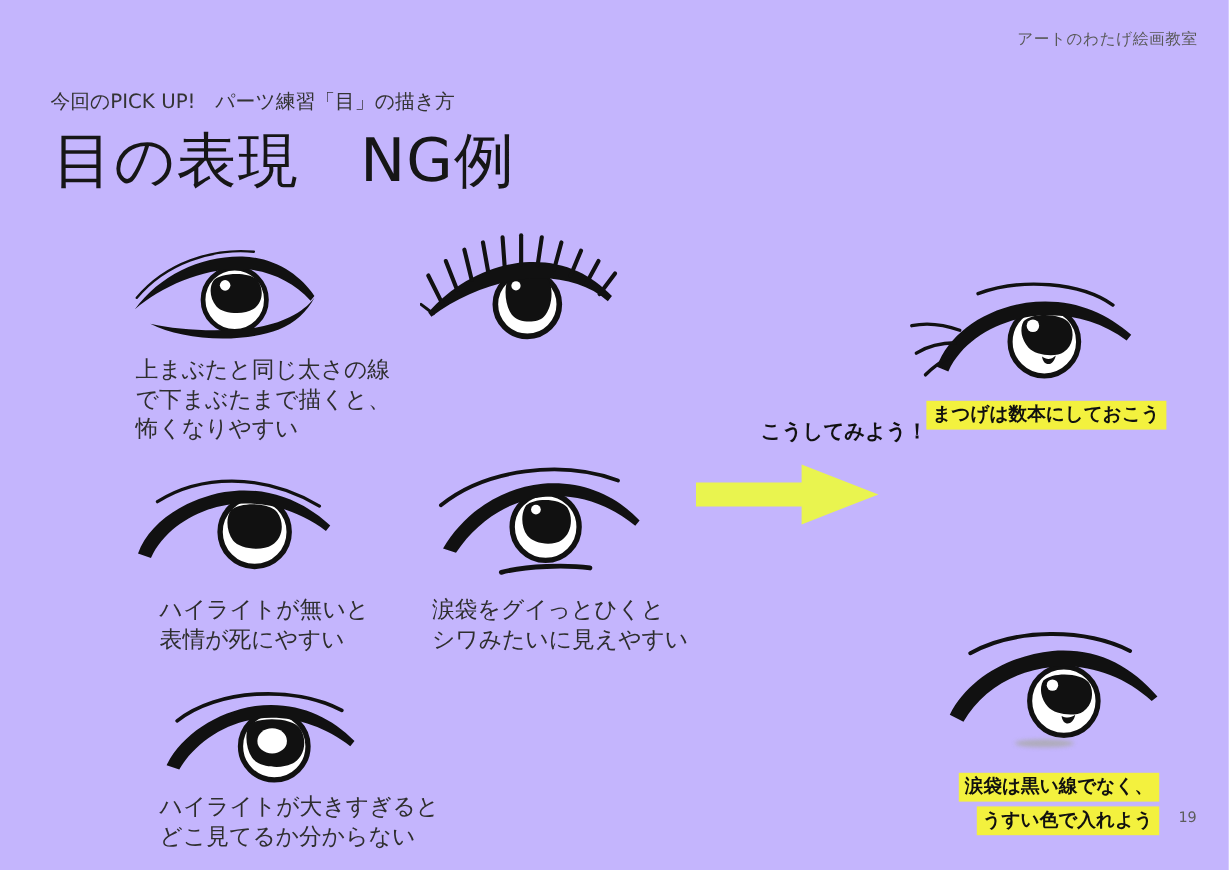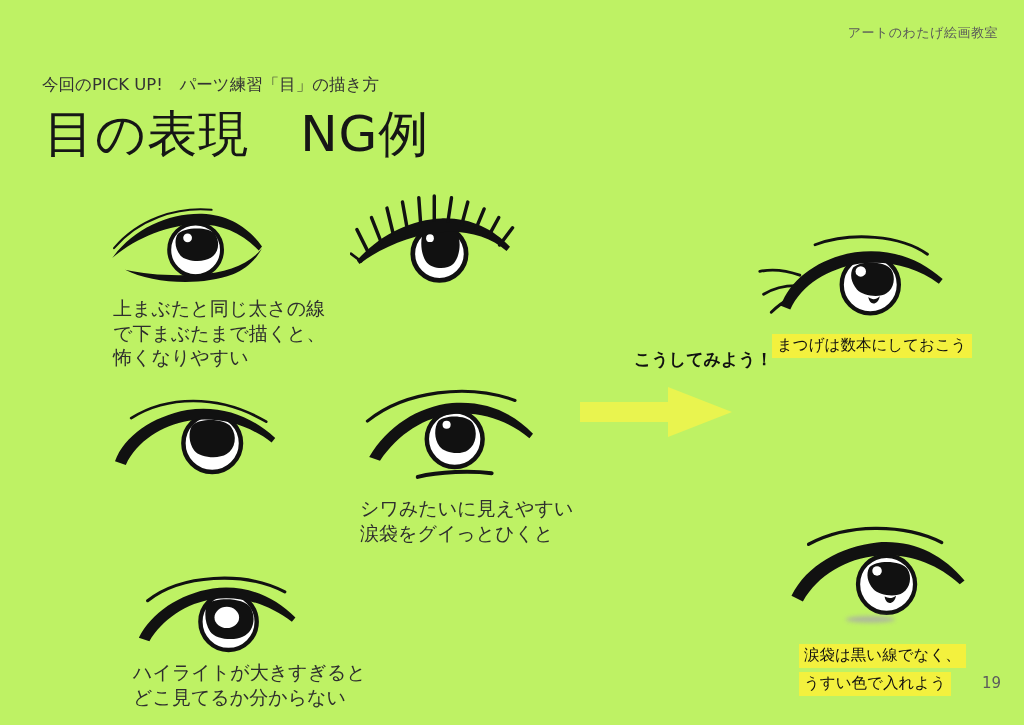--- a/index.html
+++ b/index.html
@@ -1,32 +1,32 @@
 <!DOCTYPE html>
 <html lang="ja"><head>
 <meta charset="utf-8">
 <style>
   * { margin:0; padding:0; box-sizing:border-box; }
   body { background:#ffffff; font-family:"DejaVu Sans","Liberation Sans",sans-serif; }
-  .slide { position:relative; width:1024px; height:725px; background:#bef264; overflow:hidden;padding-left:32px; }
+  .slide { position:relative; width:1024px; height:725px; background:#c4b5fd; overflow:hidden;padding-left:32px; }
   .abs { position:absolute; }
 
   .brand { top:24px; right:26px; font-size:13px; color:#595959; letter-spacing:.5px; }
   .kicker { left:42px; top:74px; font-size:16.5px; color:#333333; }
   .title { left:44px; top:101px; font-size:50px; font-weight:500; color:#161616; letter-spacing:1px; }
 
   .caption { font-size:19px; line-height:24.5px; color:#2e2e2e; }
 
   .suggest-label { left:586px; top:348px; font-size:17px; font-weight:700; color:#111111;margin-left:48px; }
 
-  .hl-block { display:flex; flex-direction:column; align-items:flex-start; gap:4px; }
+  .hl-block { display:flex; flex-direction:column; align-items:flex-end; gap:4px;font-weight:bold; }
   .hl-line { display:inline-block; background:#f3f13e; color:#101010;
              font-size:15.5px; line-height:21px; padding:1px 5px 2px; }
 
-  .page-num { left:982px; top:674px; font-size:15px; color:#5c5c5c; }
+  .page-num { left:982px; top:674px; font-size:12px; color:#5c5c5c; }
 
   svg .ink-line { stroke:#111111; fill:none; stroke-linecap:round; }
 </style>
 </head>
 <body>
 
 <div class="slide">
 
   <div class="abs brand">アートのわたげ絵画教室</div>
   <div class="abs kicker">今回のPICK UP!　パーツ練習「目」の描き方</div>
@@ -66,32 +66,36 @@
       <path d="M13,99 L1,90" stroke-width="3"></path>
     </g>
   </svg>
 
   <svg class="abs" style="left:106px;top:382px;width:180px;height:101px" viewBox="0 0 200 112">
     <circle cx="118" cy="68" r="32" fill="#fff" stroke="#111" stroke-width="5"></circle>
     <path d="M96,48 C104,40 132,40 139,50 C146,60 144,74 134,80 C125,86 104,84 98,76 C92,68 91,55 96,48 Z" fill="#111"></path>
     <path class="ink-line" d="M28,40 C66,16 124,12 178,44" stroke-width="3"></path>
     <path d="M10,88 C20,60 52,38 90,31 C128,25 162,38 188,62 L184,67 C158,47 124,38 92,43 C62,48 34,66 22,92 Z" fill="#111"></path>
   </svg>
+  <div class="abs caption" style="left:133px;top:496px">
+    <div>ハイライトが無いと</div>
+    <div>表情が死にやすい</div>
+  </div>
 
   <svg class="abs" style="left:362px;top:376px;width:180px;height:110px" viewBox="0 0 200 122">
     <circle cx="103" cy="70" r="31" fill="#fff" stroke="#111" stroke-width="5"></circle>
     <path d="M85,50 C92,43 116,43 123,52 C129,61 127,76 118,82 C110,88 92,86 86,78 C80,70 80,57 85,50 Z" fill="#111"></path>
     <circle cx="94" cy="54" r="4.5" fill="#fff"></circle>
     <path class="ink-line" d="M6,50 C48,16 118,8 170,27" stroke-width="3.5"></path>
     <path d="M8,90 C28,56 62,34 100,30 C138,27 168,41 190,64 L186,69 C162,49 132,39 102,42 C70,45 40,64 20,94 Z" fill="#111"></path>
     <path class="ink-line" d="M62,112 C86,106 122,105 144,108" stroke-width="4.5"></path>
   </svg>
   <div class="abs caption" style="left:360px;top:496px">
+    <div>涙袋をグイっとひくと</div>
     <div>シワみたいに見えやすい</div>
-    <div>涙袋をグイっとひくと</div>
   </div>
 
   <svg class="abs" style="left:130px;top:562px;width:176px;height:95px" viewBox="0 0 200 108">
     <circle cx="112" cy="68" r="32" fill="#fff" stroke="#111" stroke-width="5"></circle>
     <path d="M88,48 C96,40 130,40 137,52 C144,64 140,80 128,85 C118,90 97,88 91,79 C85,70 84,56 88,48 Z" fill="#111"></path>
     <ellipse cx="110" cy="63" rx="14" ry="12" fill="#fff"></ellipse>
     <path class="ink-line" d="M20,44 C58,14 130,10 176,34" stroke-width="3.5"></path>
     <path d="M10,86 C24,58 56,36 94,30 C132,25 164,39 188,63 L184,68 C158,48 126,38 96,42 C64,46 36,66 22,90 Z" fill="#111"></path>
   </svg>
   <div class="abs caption" style="left:133px;top:660px">

